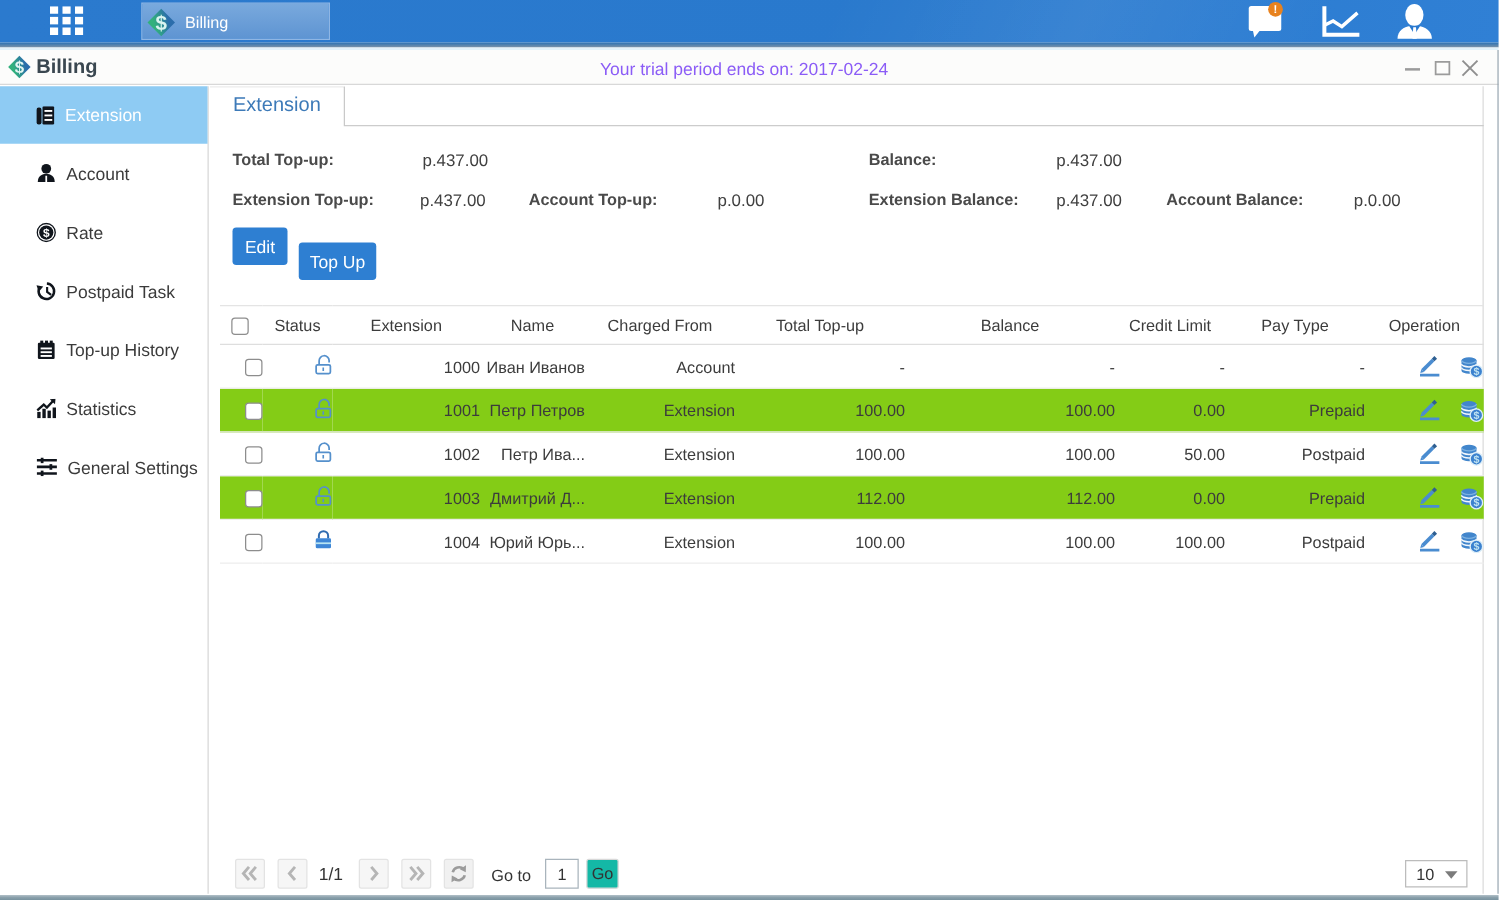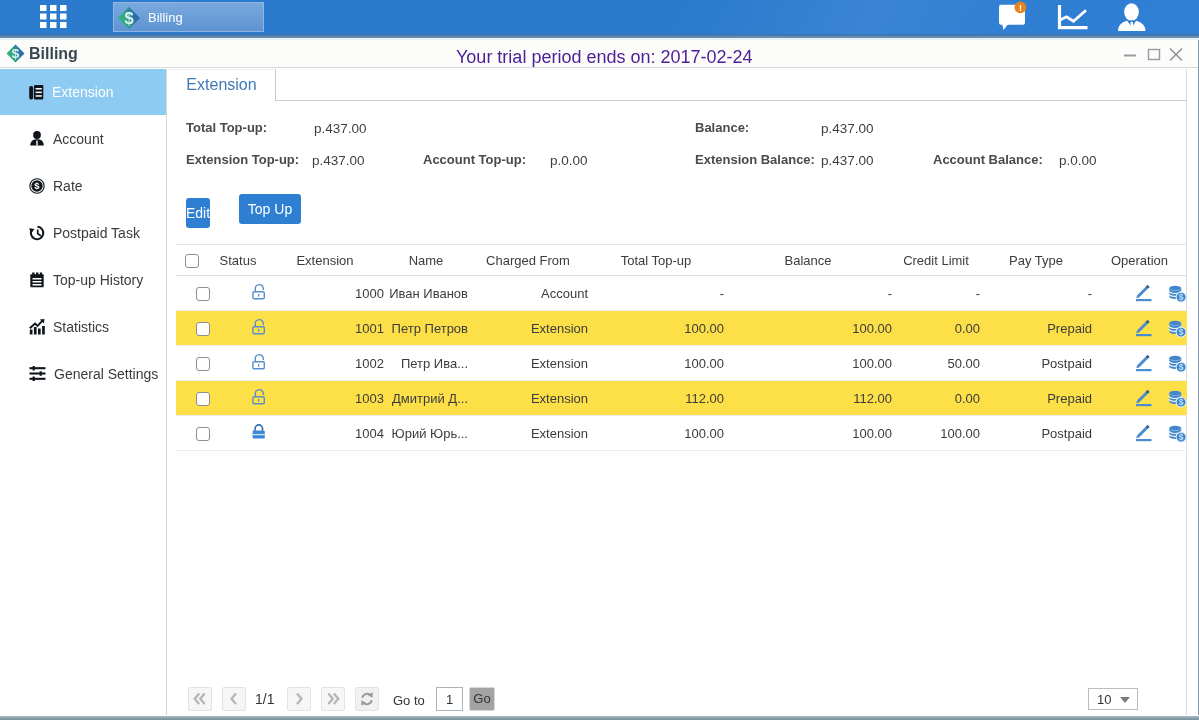--- a/index.html
+++ b/index.html
@@ -13,54 +13,54 @@
  background:linear-gradient(#79a9dd,#5e94d2);border:1px solid #8fb6e4;}
 .task .tlabel{position:absolute;left:34px;top:7px;font-size:13px;color:#fff;}
 .task svg{position:absolute;left:3px;top:3px;}
 .tbicons{position:absolute;top:0;left:0;}
 
 .band1{position:absolute;left:0;top:34px;width:1199px;height:4px;background:linear-gradient(#2a71b4,#7e94a8);}
 .band2{position:absolute;left:0;top:38px;width:1199px;height:2px;background:#e3f2fa;}
 
 .titlebar{position:absolute;left:0;top:40px;width:1199px;height:28px;background:#fcfcfb;border-bottom:1px solid #d8d8d8;}
 .titlebar .appname{position:absolute;left:29px;top:5px;font-size:16px;font-weight:bold;color:#3a4750;}
-.trial{position:absolute;left:456px;top:46.5px;font-size:18px;color:#4c1d95;}
+.trial{position:absolute;left:480px;top:46.5px;font-size:14px;color:#8b5cf6;}
 .winbtns{position:absolute;right:0;top:40px;}
 
 .sidebar{position:absolute;left:0;top:69px;width:167px;height:646px;background:#fff;border-right:1px solid #d8d8d8;}
 .sbitem{position:relative;height:47px;display:flex;align-items:center;font-size:14px;color:#3b3b3b;}
 .sbitem.sel{background:#8ecbf3;color:#fff;height:46px;}
 .sbitem svg{margin-left:29px;}
 .sbitem span{margin-left:8px;}
 
 .content{position:absolute;left:168px;top:69px;width:1019px;height:646px;border-right:1px solid #dcdcdc;background:#fff;}
 .tabstrip{position:absolute;left:0;top:0;width:1019px;height:32px;}
 .tabstrip::after{content:'';position:absolute;left:108px;right:0;bottom:0;height:1px;background:#cccccc;}
 .tab{position:absolute;left:0;top:0;width:108px;height:32px;border-right:1px solid #c9c9c9;border-top:1px solid #ececec;
  color:#3d7ab8;font-size:16px;text-align:center;line-height:30px;background:#fff;}
 .lbl{position:absolute;font-size:13px;font-weight:bold;color:#4a4a4a;white-space:nowrap;}
-.val{position:absolute;font-size:13.5px;color:#404040;white-space:nowrap;}
+.val{position:absolute;font-size:13.5px;color:#404040;white-space:nowrap;margin-left:24px;}
 .btn{position:absolute;height:30px;background:#2e7fd2;color:#fff;font-size:14px;border-radius:3px;
  text-align:center;line-height:30px;font-family:"Liberation Sans",sans-serif;}
 
 table.grid{position:absolute;left:8px;top:175px;width:1011px;border-collapse:collapse;table-layout:fixed;}
 table.grid th{height:31px;font-size:13px;font-weight:normal;color:#3c3c3c;border-top:1px solid #e4e4e4;border-bottom:1px solid #dedede;}
 table.grid td{height:35px;font-size:13px;color:#3c3c3c;text-align:right;border-bottom:1px solid #ededed;}
-table.grid tr.alt td{background:#fde047;}
+table.grid tr.alt td{background:#84cc16;}
 .cb{display:inline-block;width:14px;height:14px;border:1px solid #8d8d8d;border-radius:3px;background:#fff;vertical-align:middle;}
 td.cbc, th.cbc{text-align:left;padding-left:9px;}
 .opc svg{vertical-align:middle;}
 
 .pager{position:absolute;left:0px;top:618px;width:1019px;height:24px;font-size:13px;color:#333;}
 .pbtn{position:absolute;width:24px;height:24px;background:#f6f6f6;border:1px solid #e3e3e3;border-radius:2px;
  text-align:center;overflow:hidden;}
 .pbtn.ref{background:#f1f1f1;}
 .ptext{position:absolute;top:6px;font-size:13px;color:#333;}
 .goin{position:absolute;width:27px;height:24px;border:1px solid #a9b4bc;background:#fff;font-size:13px;padding-left:9px;line-height:22px;color:#333;font-family:"Liberation Sans",sans-serif;outline:none;}
-.gobtn{position:absolute;width:26px;height:24px;background:#a3a3a3;border:1px solid #d8d8d8;border-radius:2px;text-align:center;line-height:22px;color:#333;font-size:13px;}
+.gobtn{position:absolute;width:26px;height:24px;background:#14b8a6;border:1px solid #d8d8d8;border-radius:2px;text-align:center;line-height:22px;color:#333;font-size:13px;}
 .dd{position:absolute;width:50px;height:22px;border:1px solid #bcbcbc;background:#fff;}
 .dd span{position:absolute;left:8px;top:3px;font-size:13px;color:#333;}
 .dd .tri{position:absolute;right:7px;top:8px;width:0;height:0;border-left:5px solid transparent;border-right:5px solid transparent;border-top:6px solid #7b7b7b;}
 
 .bedge{position:absolute;left:0;top:716px;width:1199px;height:4px;background:linear-gradient(#b2c0c8 0%,#8aa0ab 50%,#78929f 100%);}
 .redge{position:absolute;left:1197.5px;top:40px;width:1.5px;height:675px;background:#8a9aa6;}
 </style>
 </head>
 <body>
 <div id="stage">
@@ -218,21 +218,21 @@
 
     <span class="lbl" style="left:18px;top:83px;">Extension Top-up:</span>
     <span class="val" style="left:144px;top:84px;">p.437.00</span>
     <span class="lbl" style="left:255px;top:83px;">Account Top-up:</span>
     <span class="val" style="left:382px;top:84px;">p.0.00</span>
     <span class="lbl" style="left:527px;top:83px;text-align:right;">Extension Balance:</span>
     <span class="val" style="left:653px;top:84px;">p.437.00</span>
     <span class="lbl" style="left:765px;top:83px;">Account Balance:</span>
     <span class="val" style="left:891px;top:84px;">p.0.00</span>
 
-    <div class="btn" style="left:18px;top:129px;width:24px;text-align:center;">Edit</div>
+    <div class="btn" style="left:18px;top:113px;width:44px;text-align:center;">Edit</div>
     <div class="btn" style="left:71px;top:125px;width:62px;">Top Up</div>
 
     <table class="grid">
       <colgroup>
         <col style="width:34px">
           <col style="width:56px">
           <col style="width:118px">
           <col style="width:84px">
         <col style="width:120px">
           <col style="width:136px">
@@ -420,21 +420,21 @@
       <div class="pbtn ref" style="left:187px;top:0;"><svg width="16" height="16" viewBox="0 0 16 16" style="margin-top:3px;">
           <path d="M3.2,6.8 A5.3,5.3 0 0 1 12,4.3" fill="none" stroke="#9b9b9b" stroke-width="2.1"></path>
           <polygon points="13.8,1.2 13.6,6.7 8.9,4.3" fill="#9b9b9b"></polygon>
           <path d="M12.8,9.2 A5.3,5.3 0 0 1 4,11.7" fill="none" stroke="#9b9b9b" stroke-width="2.1"></path>
           <polygon points="2.2,14.8 2.4,9.3 7.1,11.7" fill="#9b9b9b"></polygon>
         </svg></div>
       <span class="ptext" style="left:225px;">Go to</span>
       <input class="goin" style="left: 268px; top: 0px;" value="1">
       <div class="gobtn" style="left:301px;top:0;">Go</div>
       <span class="ptext" style="left:800px;margin-top:23px;">Displaying 1 - 5 of 5</span>
-      <div class="dd" style="left:920px;top:1px;">
+      <div class="dd" style="left:956px;top:1px;">
           <span>10</span>
           <div class="tri"></div>
         </div>
     </div>
   </div>
 
   <div class="bedge"></div>
   <div class="redge"></div>
 </div>
 

